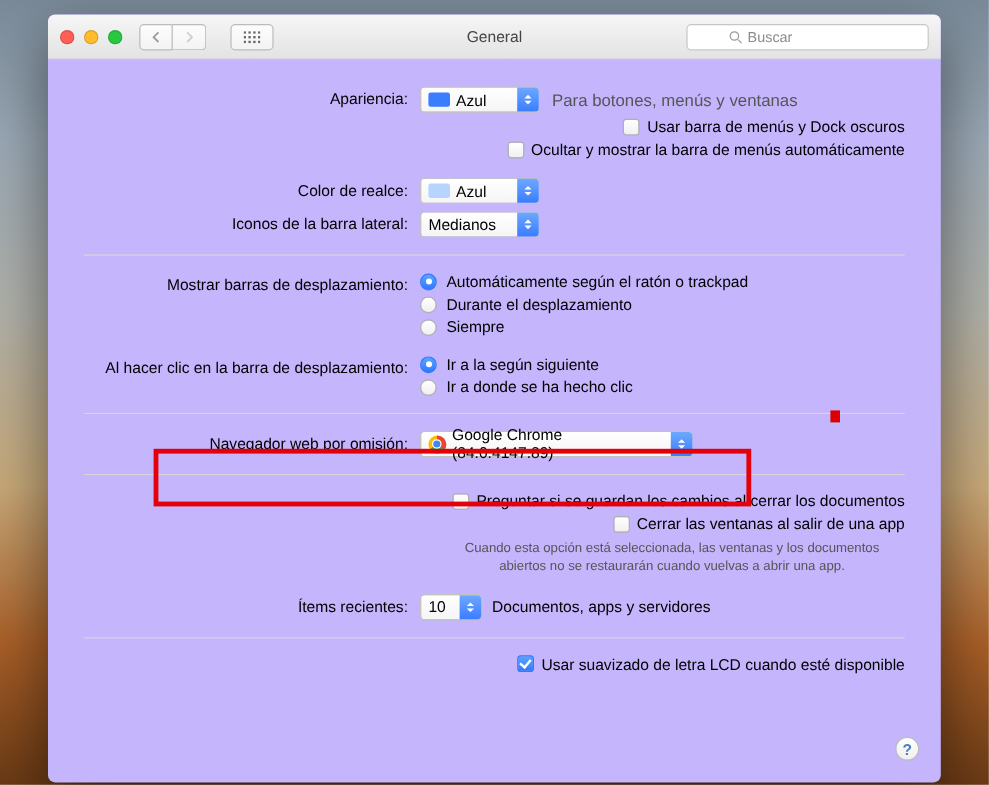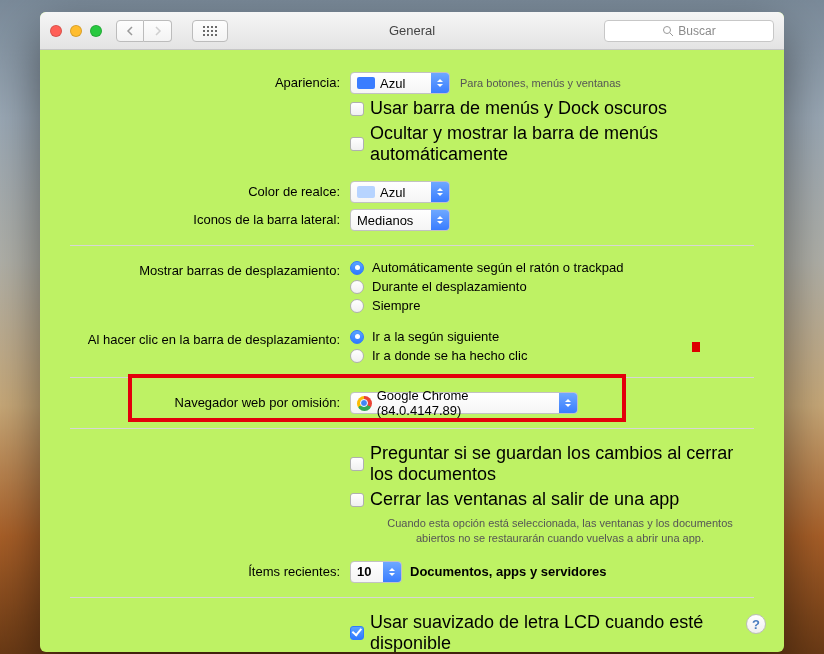--- a/index.html
+++ b/index.html
@@ -12,21 +12,21 @@
     height: 654px;
     overflow: hidden;
     position: relative;
   }
   .window {
     position: absolute;
     left: 40px;
     top: 12px;
     width: 744px;
     height: 640px;
-    background: #bef264;
+    background: #c4b5fd;
     border-radius: 6px;
     box-shadow: 0 20px 50px rgba(0,0,0,0.5);
     overflow: hidden;
   }
   
   .titlebar {
     height: 38px;
     background: linear-gradient(#f6f6f6, #e3e3e3);
     border-bottom: 1px solid #c6c6c6;
     display: flex;
@@ -48,24 +48,24 @@
     display:flex; align-items:center; justify-content:center;
     font-size: 11px; color:#8b8b8b;
     cursor: default;
   }
   .btn.nav { width:28px; border-radius:4px 0 0 4px;}
   .btn.nav + .btn.nav { border-radius:0 4px 4px 0; border-left:none;}
   .btn.grid { width:36px; margin-left:10px;}
   .title { position:absolute; left:0; right:0; text-align:center; font-size:13px; color:#444; pointer-events:none;}
   .search {
     margin-left:auto;
-    width: 170px; height:22px;
+    width: 202px; height:22px;
     background:#fff; border:1px solid #c7c7c7; border-radius:4px;
-    display:flex; align-items:center; justify-content:center;
-    font-size:12px; color:#8b8b8b;
+    display:flex; align-items:center; 
+    font-size:12px; color:#8b8b8b;padding-left:34px;
   }
   .search svg { margin-right:4px; }
 
   
   .pane { padding: 22px 30px 18px 30px; text-align:left; }
   hr.sep { border:none; border-top:1px solid #d6d6d6; margin: 14px 0; }
 
   .row { display:flex; align-items:flex-start; margin-bottom:6px; }
   .row .lbl { width: 280px; text-align:right; padding-right:10px; padding-top:3px; color:#000; }
   .row .val { flex:1; display:flex; flex-direction:column; gap:4px; }
@@ -93,25 +93,25 @@
   }
   .select .arrows::before, .select .arrows::after {
     content:""; border:3px solid transparent;
   }
   .select .arrows::before { border-bottom-color:#fff; margin-bottom:1px;}
   .select .arrows::after { border-top-color:#fff; margin-top:1px;}
 
   .swatch.blue { background:#3b7dff; }
   .swatch.lightblue { background:#b7d4ff; }
 
-  .note { font-size:11px; color:#555; margin-left:10px; }
+  .note { font-size:14px; color:#555; margin-left:10px; }
   .hint { font-size:11px; color:#555; line-height:1.4; padding-top:2px; padding-left:20px; max-width:400px;text-align:center;}
 
   
-  .check { display:flex; align-items:center; gap:6px; font-size:18px;}
+  .check { display:flex; align-items:center; gap:6px; font-size:13px;justify-content:flex-end;}
   .check .box {
     width:14px; height:14px; border:1px solid #b0b0b0; border-radius:3px;
     background:linear-gradient(#fff,#f0f0f0);
     display:flex; align-items:center; justify-content:center;
     flex-shrink:0;
   }
   .check .box.on { background:linear-gradient(#5aa4ff,#2f7aff); border-color:#2f7aff;}
   .check .box.on::after { content:""; width:4px; height:7px; border:solid #fff; border-width:0 2px 2px 0; transform:rotate(40deg) translate(-1px,-1px);}
 
   
@@ -316,21 +316,21 @@
         </label>
         <div class="hint">Cuando esta opción está seleccionada, las ventanas y los documentos abiertos no se restaurarán cuando vuelvas a abrir una app.</div>
       </div>
     </div>
 
     <div style="height:8px"></div>
 
     <div class="row">
       <div class="lbl">Ítems recientes:</div>
       <div class="val">
-        <div style="display:flex;align-items:center;font-weight:bold;">
+        <div style="display:flex;align-items:center;">
           <div class="select w52">
             <span class="txt">10</span>
             <span class="arrows"></span>
           </div>
           <span style="margin-left:8px">Documentos, apps y servidores</span>
         </div>
       </div>
     </div>
 
     <hr class="sep">

